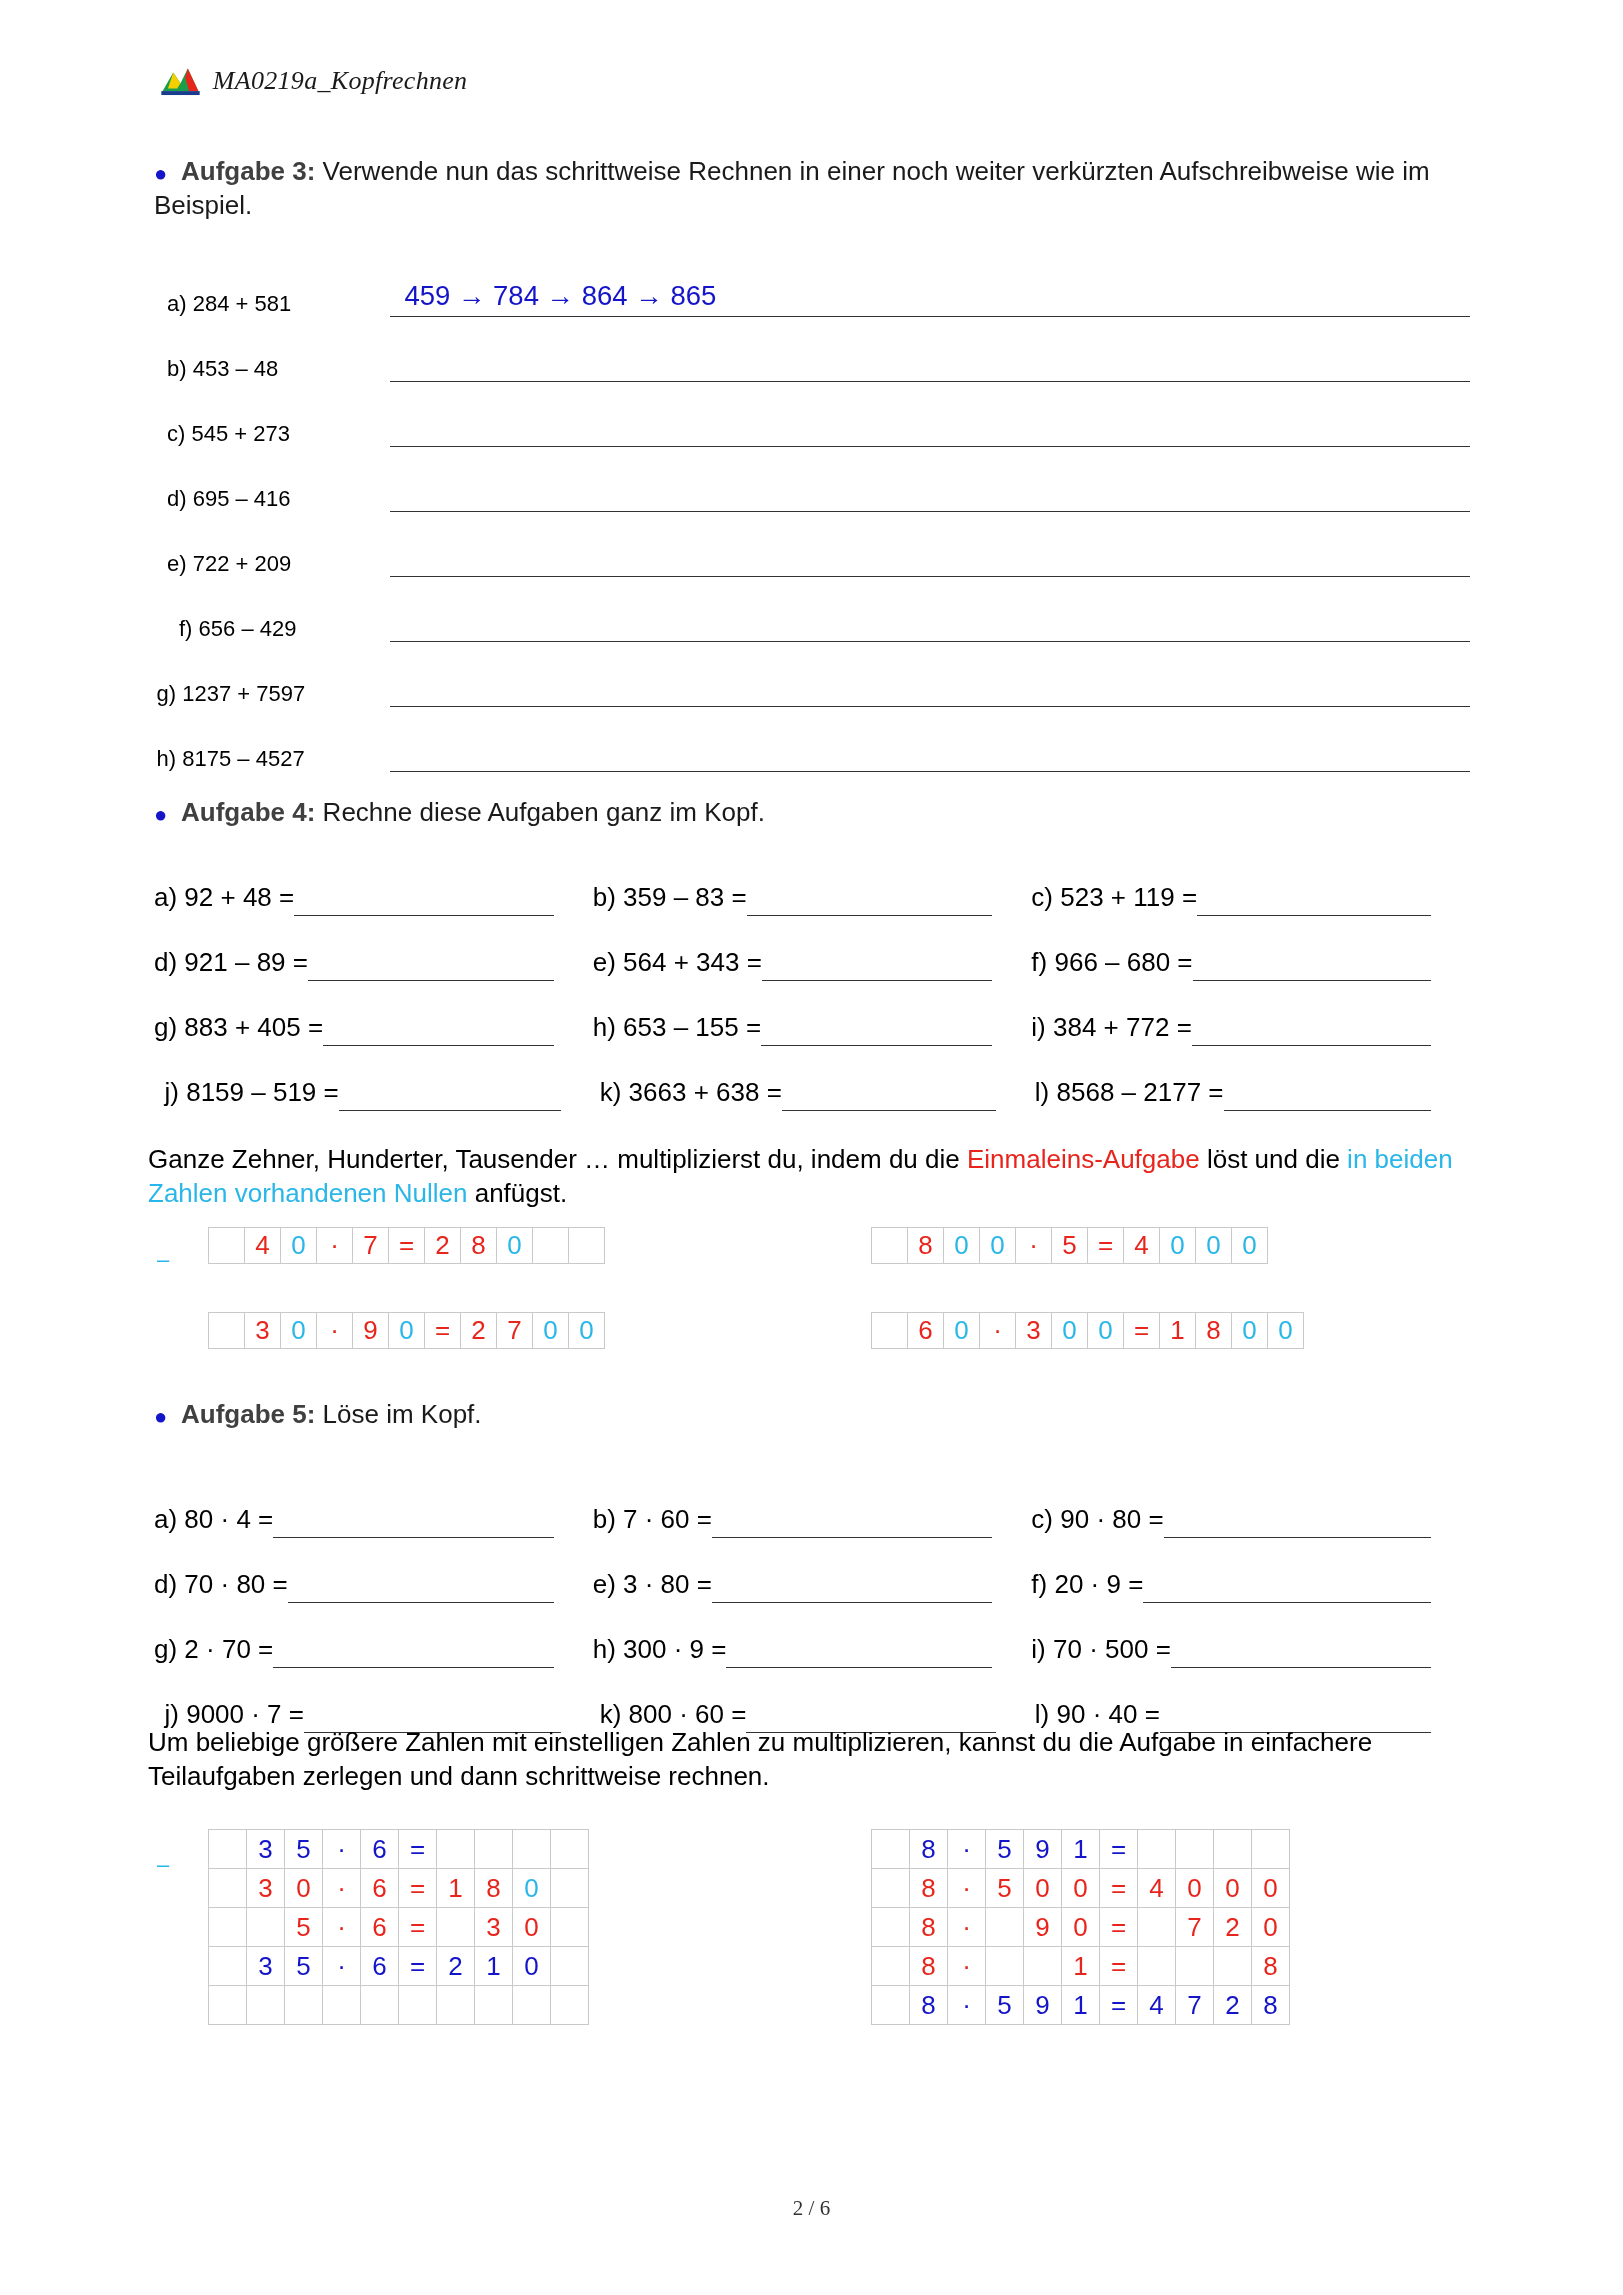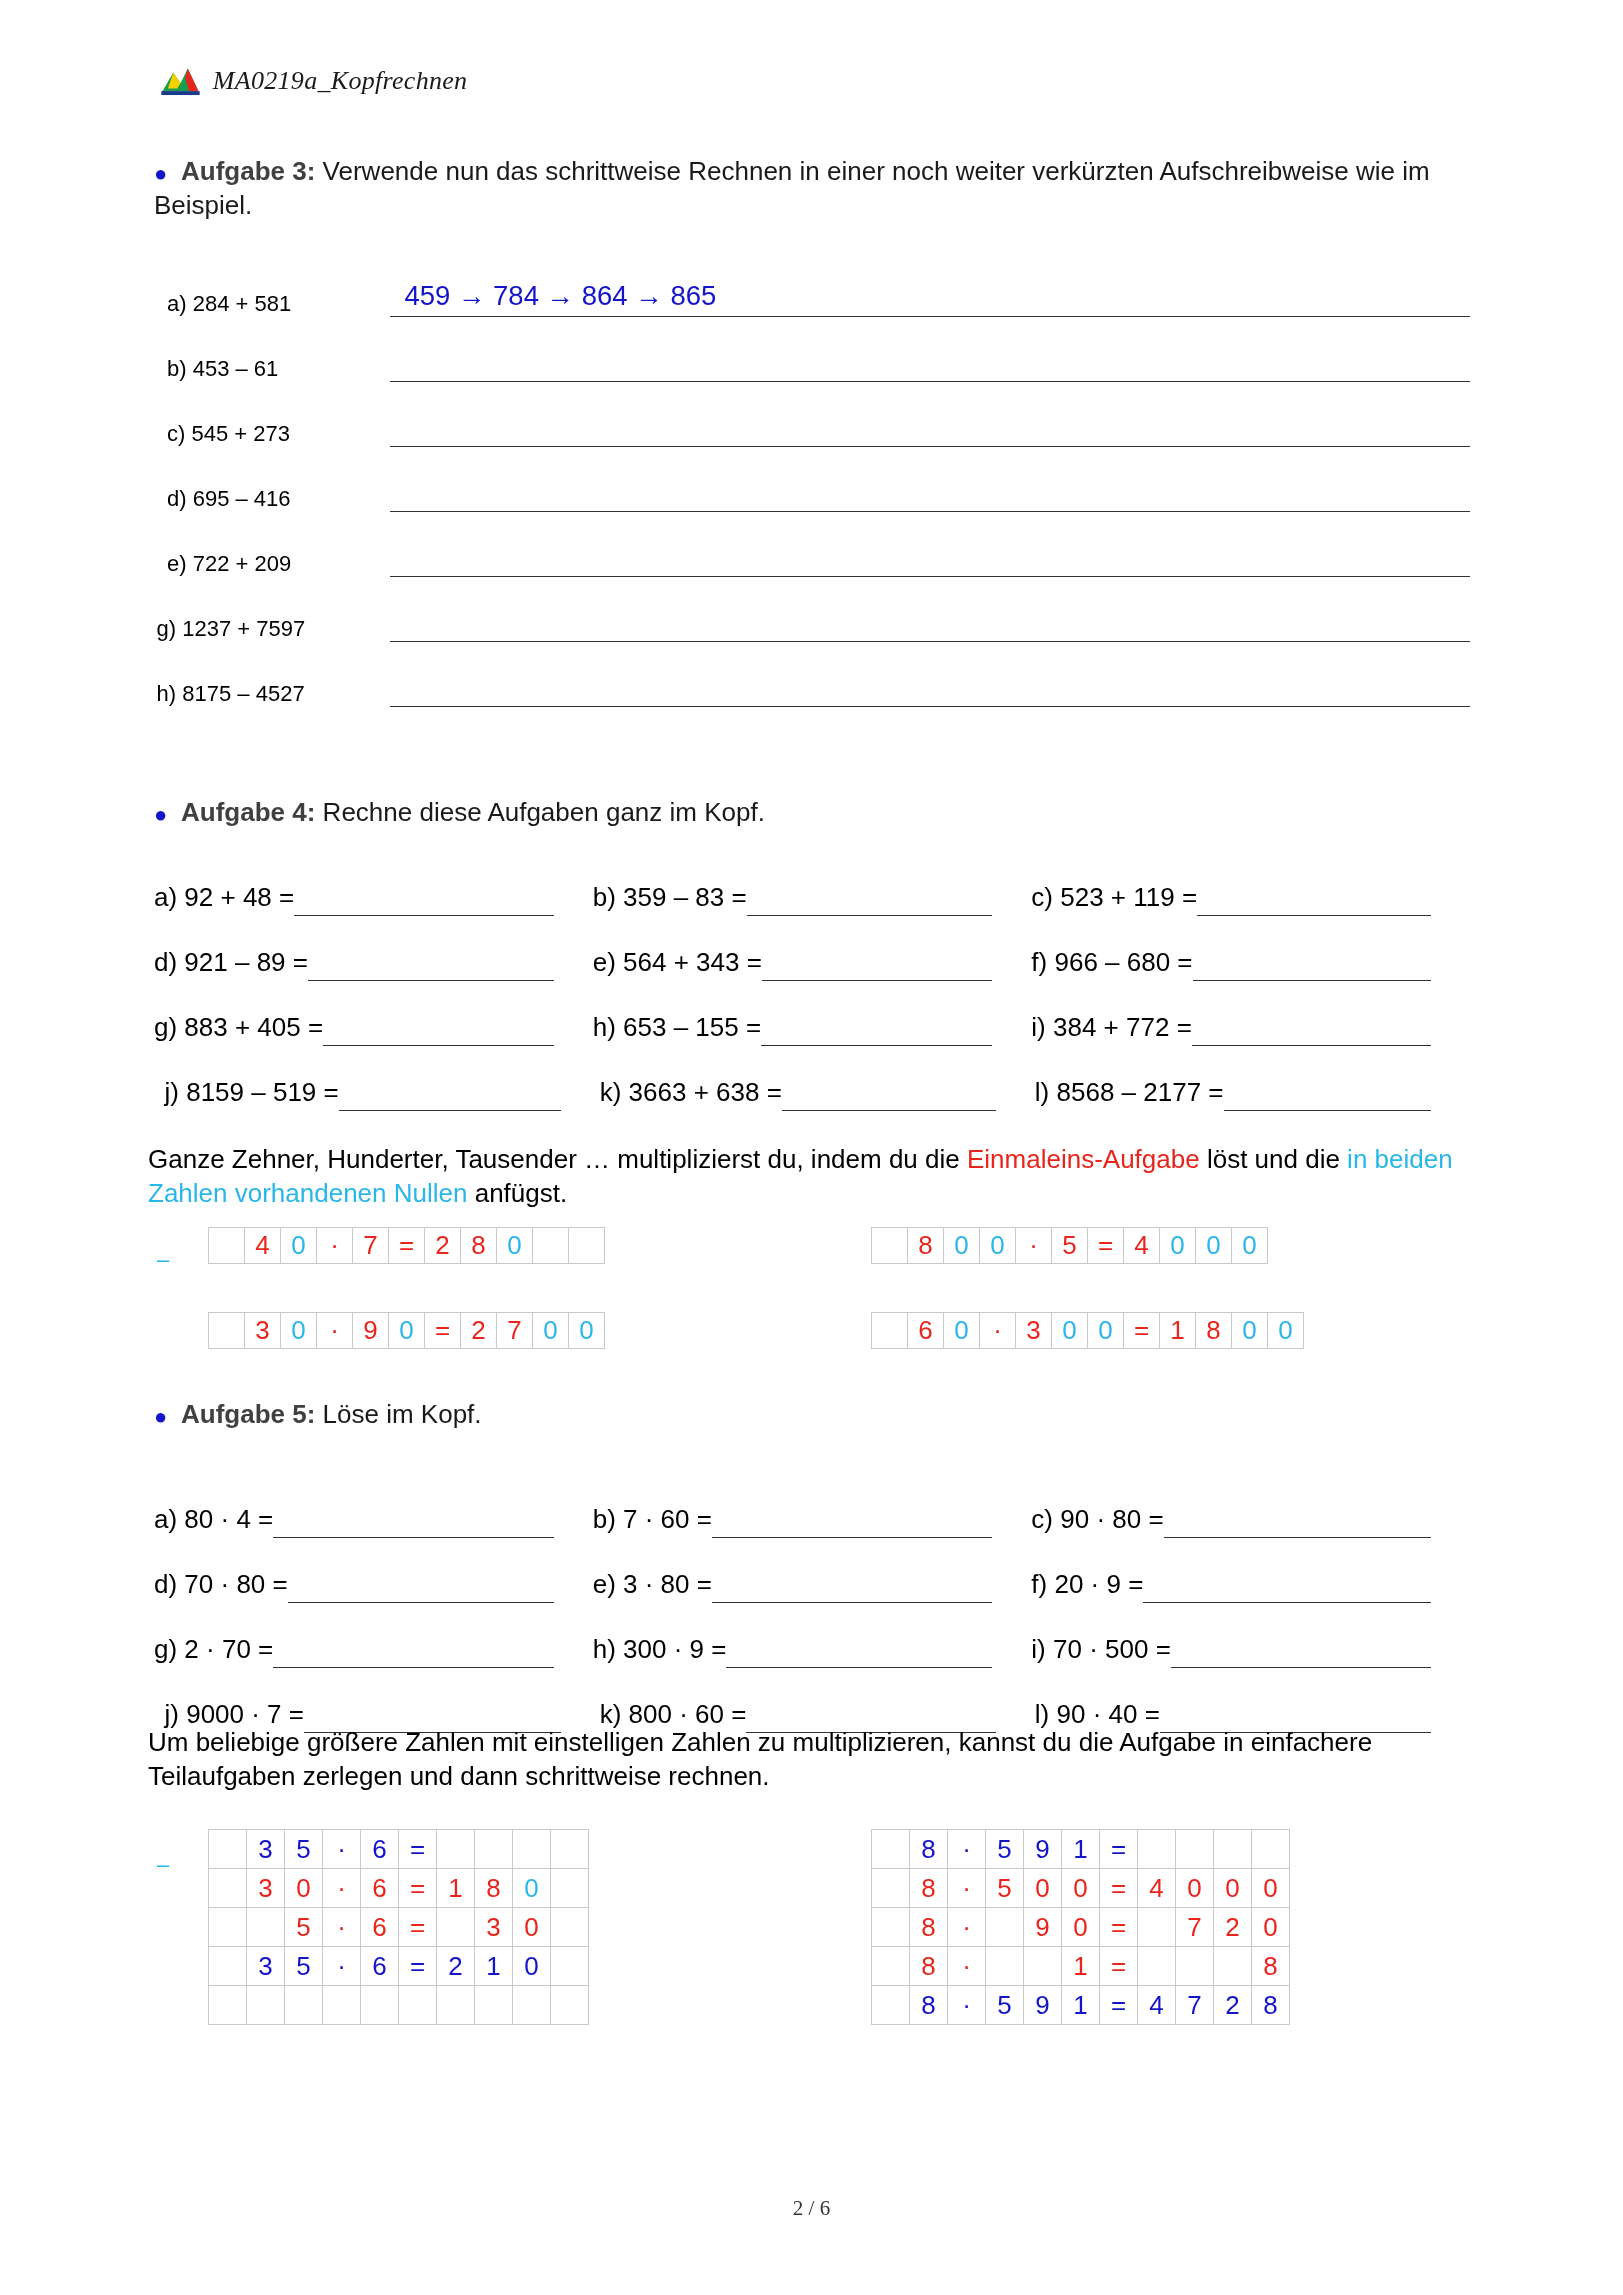--- a/index.html
+++ b/index.html
@@ -141,39 +141,45 @@
   </div>
 
   <div class="a3">
     <div class="a3row">
       <span class="a3lbl"><span>a)</span> <span>284 + 581</span></span>
       <span class="a3line">
           <span class="a3answer">459 → 784 → 864 → 865</span>
         </span>
     </div>
     <div class="a3row">
-      <span class="a3lbl"><span>b)</span> <span>453 – 61</span></span>
+      <span class="a3lbl"><span>b)</span> <span>453 – 48</span></span>
       <span class="a3line">
           <span class="a3answer"></span>
         </span>
     </div>
     <div class="a3row">
       <span class="a3lbl"><span>c)</span> <span>545 + 273</span></span>
       <span class="a3line">
           <span class="a3answer"></span>
         </span>
     </div>
     <div class="a3row">
       <span class="a3lbl"><span>d)</span> <span>695 – 416</span></span>
       <span class="a3line">
           <span class="a3answer"></span>
         </span>
     </div>
     <div class="a3row">
       <span class="a3lbl"><span>e)</span> <span>722 + 209</span></span>
+      <span class="a3line">
+          <span class="a3answer"></span>
+        </span>
+    </div>
+    <div class="a3row">
+      <span class="a3lbl" style="padding-left:25px;"><span>f)</span> <span>656 – 429</span></span>
       <span class="a3line">
           <span class="a3answer"></span>
         </span>
     </div>
     <div class="a3row">
       <span class="a3lbl wide"><span>g)</span> <span>1237 + 7597</span></span>
       <span class="a3line">
           <span class="a3answer"></span>
         </span>
     </div>

